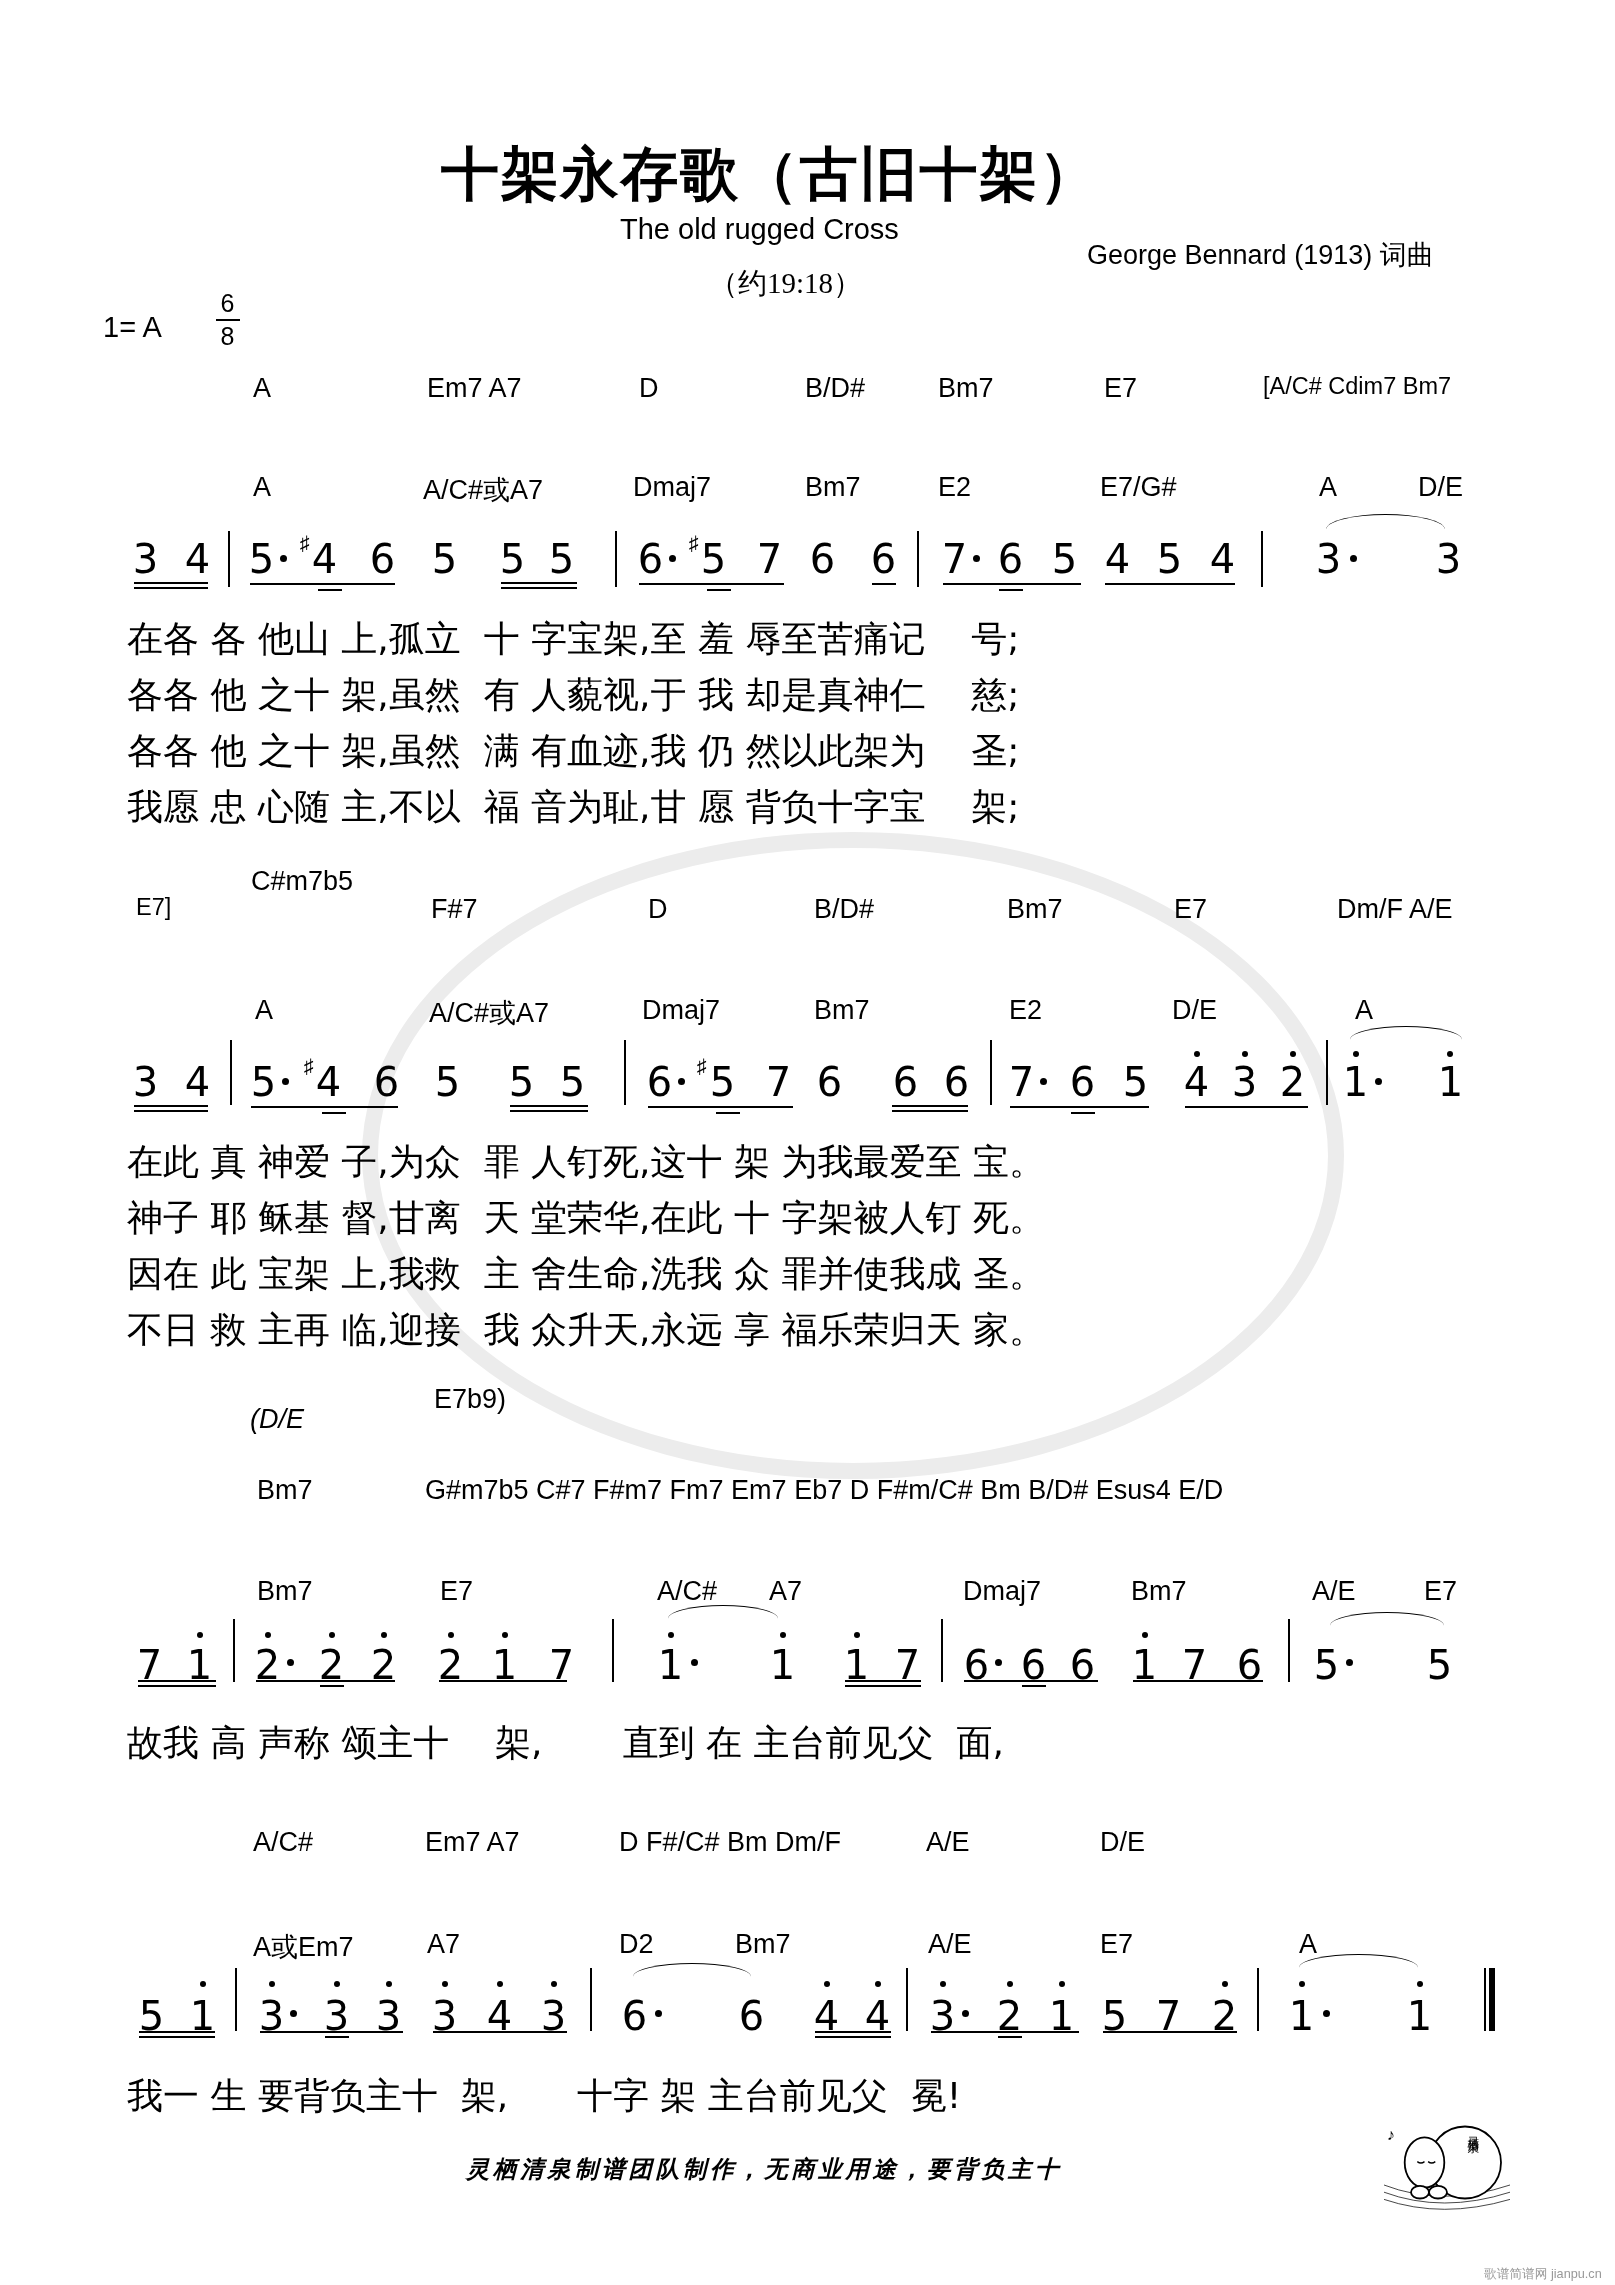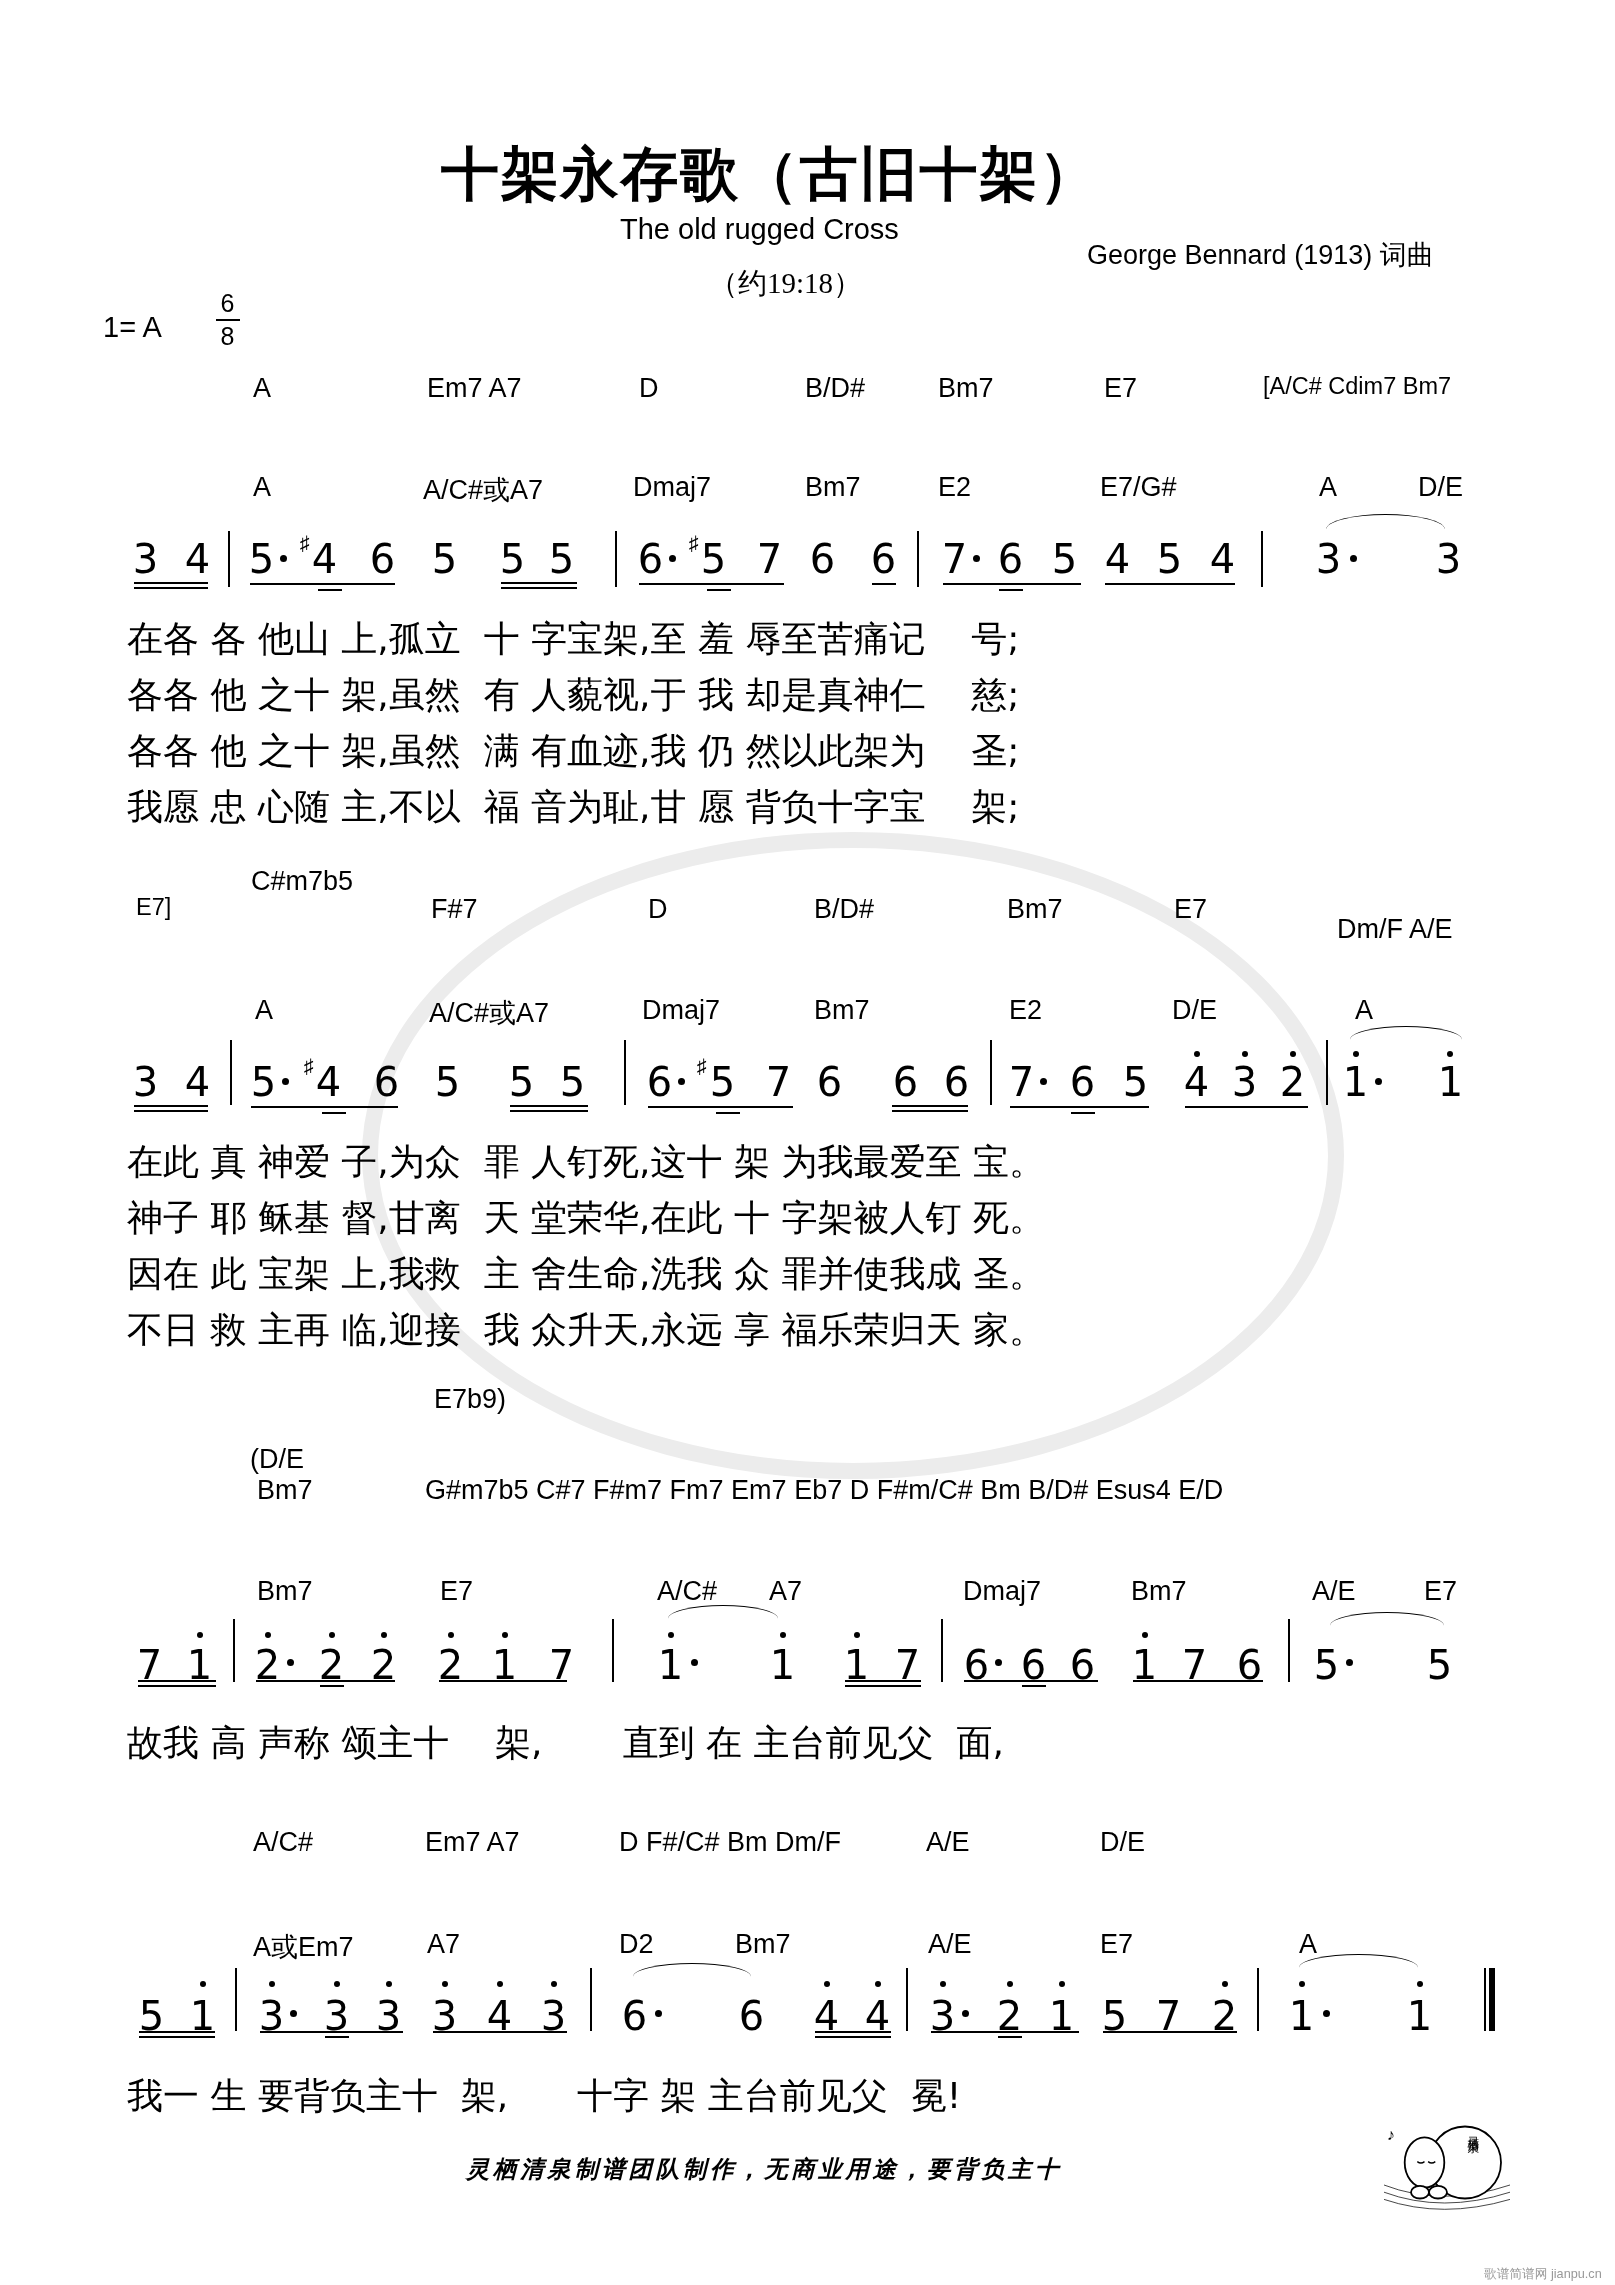--- a/index.html
+++ b/index.html
@@ -112,21 +112,21 @@
 </div>
 
 <div>
   <div class="chord" style="left:136px;top:894px;font-size:23.5px;">E7]</div>
   <div class="chord" style="left:251px;top:866px;">C#m7b5</div>
   <div class="chord" style="left:431px;top:894px;">F#7</div>
   <div class="chord" style="left:648px;top:894px;">D</div>
   <div class="chord" style="left:814px;top:894px;">B/D#</div>
   <div class="chord" style="left:1007px;top:894px;">Bm7</div>
   <div class="chord" style="left:1174px;top:894px;">E7</div>
-  <div class="chord" style="left:1337px;top:894px;margin-top:20px;">Dm/F   A/E</div>
+  <div class="chord" style="left:1337px;top:894px;">Dm/F   A/E</div>
 
   <div class="chord" style="left:255px;top:995px;">A</div>
   <div class="chord" style="left:429px;top:995px;">A/C#或A7</div>
   <div class="chord" style="left:642px;top:995px;">Dmaj7</div>
   <div class="chord" style="left:814px;top:995px;">Bm7</div>
   <div class="chord" style="left:1009px;top:995px;">E2</div>
   <div class="chord" style="left:1172px;top:995px;">D/E</div>
   <div class="chord" style="left:1355px;top:995px;">A</div>
 
   <div>
@@ -183,21 +183,21 @@
       <span class="note" style="left:1437px;top:1062px;">1</span>
   </div>
 
   <div class="lyric" style="left:127px;top:1138px;">在此 真 神爱 子,为众  罪 人钉死,这十 架 为我最爱至 宝。</div>
   <div class="lyric" style="left:127px;top:1194px;">神子 耶 稣基 督,甘离  天 堂荣华,在此 十 字架被人钉 死。</div>
   <div class="lyric" style="left:127px;top:1250px;">因在 此 宝架 上,我救  主 舍生命,洗我 众 罪并使我成 圣。</div>
   <div class="lyric" style="left:127px;top:1306px;">不日 救 主再 临,迎接  我 众升天,永远 享 福乐荣归天 家。</div>
 </div>
 
 <div>
-  <div class="chord" style="left:250px;top:1444px;">(D/E</div>
+  <div class="chord" style="left:250px;top:1404px;font-style:italic;">(D/E</div>
   <div class="chord" style="left:434px;top:1384px;">E7b9)</div>
   <div class="chord" style="left:257px;top:1475px;">Bm7</div>
   <div class="chord" style="left:425px;top:1475px;">G#m7b5  C#7   F#m7  Fm7  Em7  Eb7    D  F#m/C#   Bm  B/D#      Esus4     E/D</div>
 
   <div class="chord" style="left:257px;top:1576px;">Bm7</div>
   <div class="chord" style="left:440px;top:1576px;">E7</div>
   <div class="chord" style="left:657px;top:1576px;">A/C#</div>
   <div class="chord" style="left:769px;top:1576px;">A7</div>
   <div class="chord" style="left:963px;top:1576px;">Dmaj7</div>
   <div class="chord" style="left:1131px;top:1576px;">Bm7</div>

